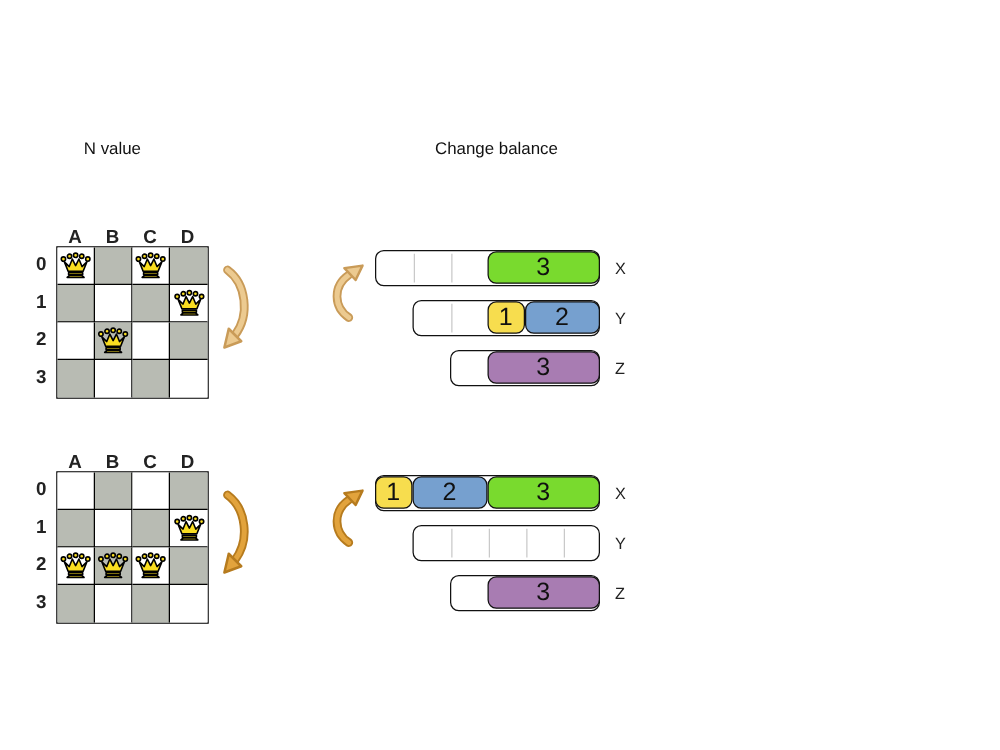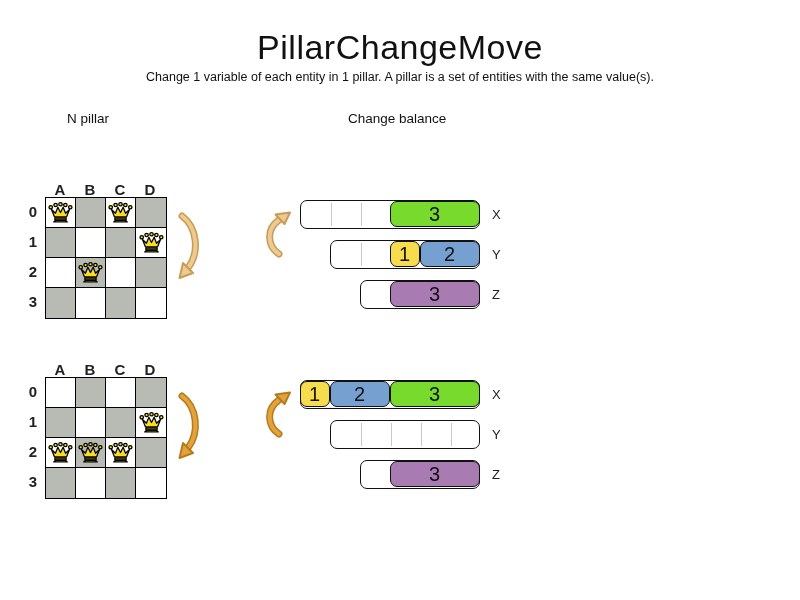--- a/index.html
+++ b/index.html
@@ -30,23 +30,21 @@
   .bar-block{position:absolute;top:0;height:26px;box-sizing:border-box;border:1.7px solid #111;
              border-radius:7px;display:flex;align-items:center;justify-content:center;
              font-size:20px;color:#111;}
   .bar-label{position:absolute;font-size:13px;color:#222;}
   .arrow{position:absolute;}
 </style>
 </head>
 <body>
 
 <div id="canvas">
-  <div class="title">PillarChangeMove</div>
-  <div class="subtitle">Change 1 variable of each entity in 1 pillar. A pillar is a set of entities with the same value(s).</div>
-  <div class="heading" id="nqueens-heading">N pillar</div>
+  <div class="heading" id="nqueens-heading">N value</div>
   <div class="heading" id="cloud-heading">Change balance</div>
 
   <div class="board" id="board-0" style="left:24px;top:181px;">
       <div class="colhead" style="left: 21px;">A</div>
       <div class="colhead" style="left: 51px;">B</div>
       <div class="colhead" style="left: 81px;">C</div>
       <div class="colhead" style="left: 111px;">D</div>
       <div class="rowlabel" style="top: 22px;">0</div>
       <div class="rowlabel" style="top: 52px;">1</div>
       <div class="rowlabel" style="top: 82px;">2</div>

